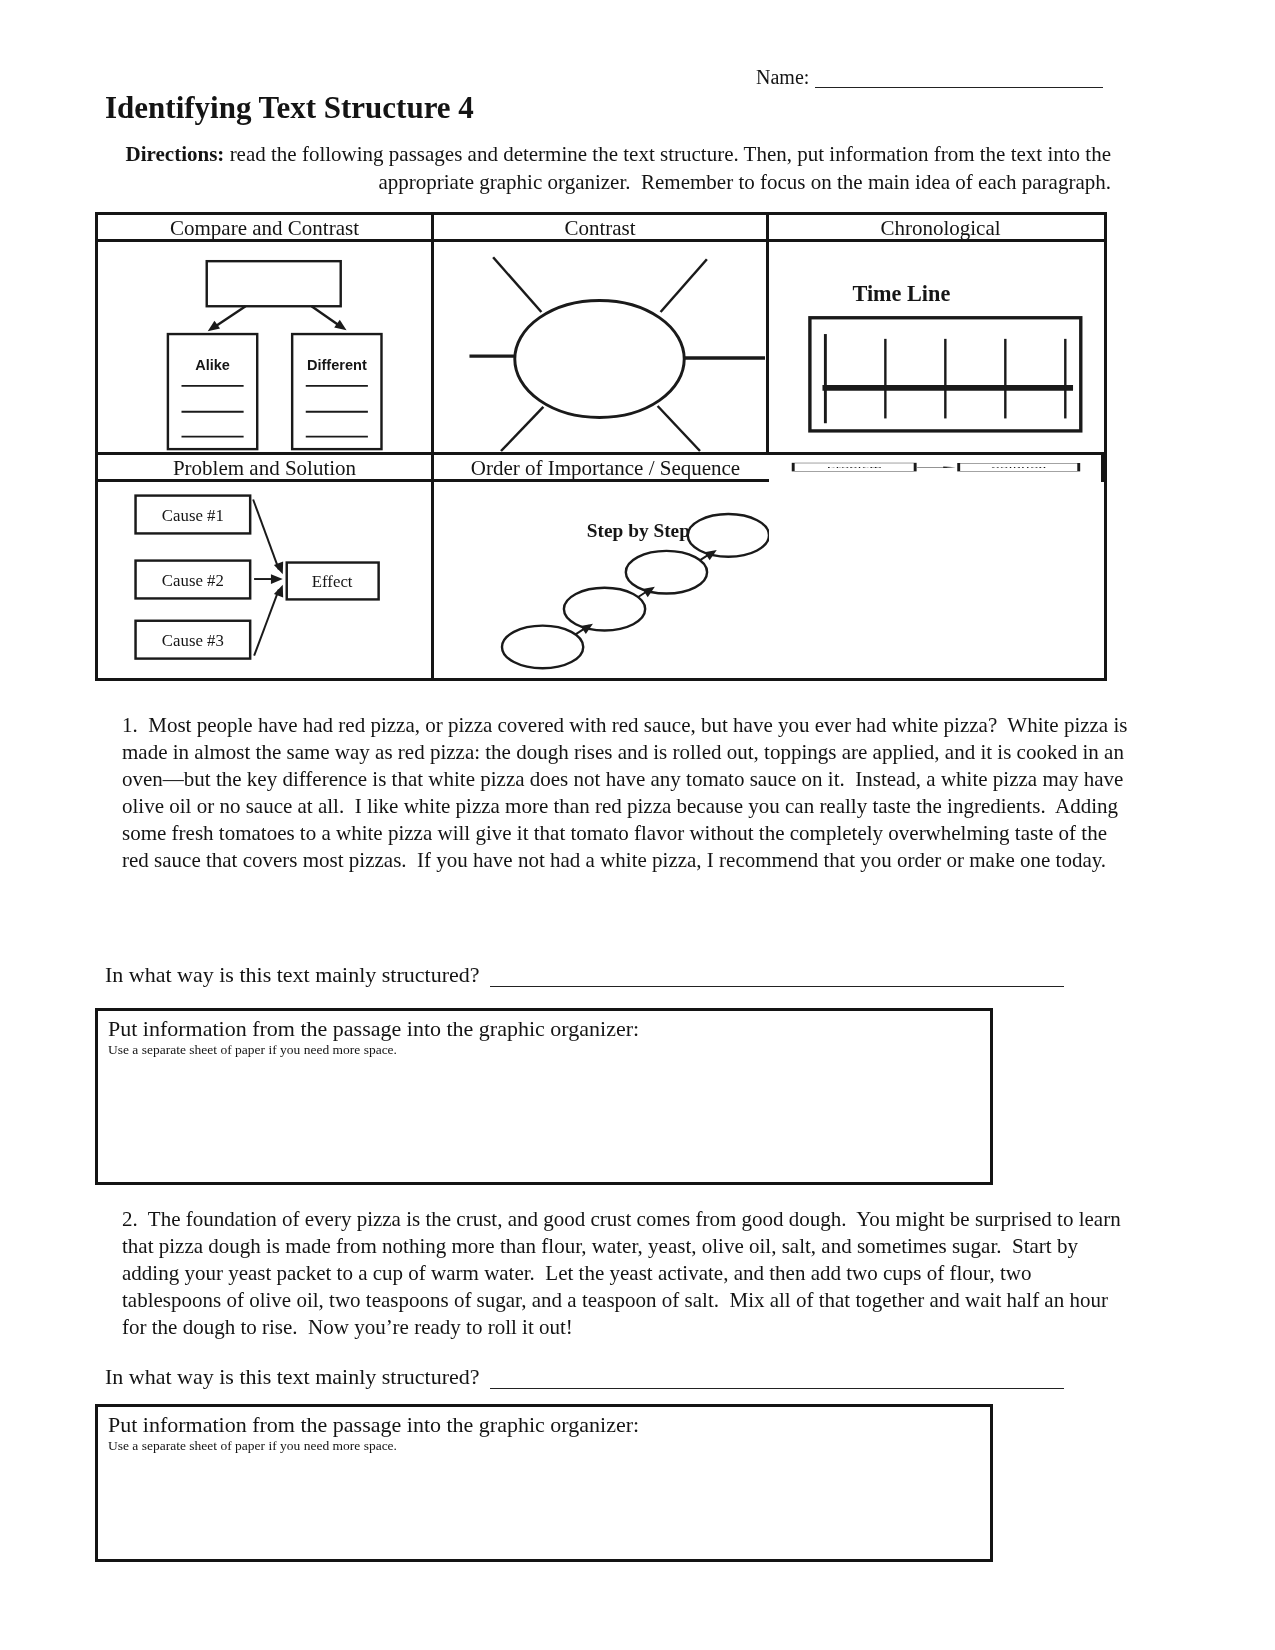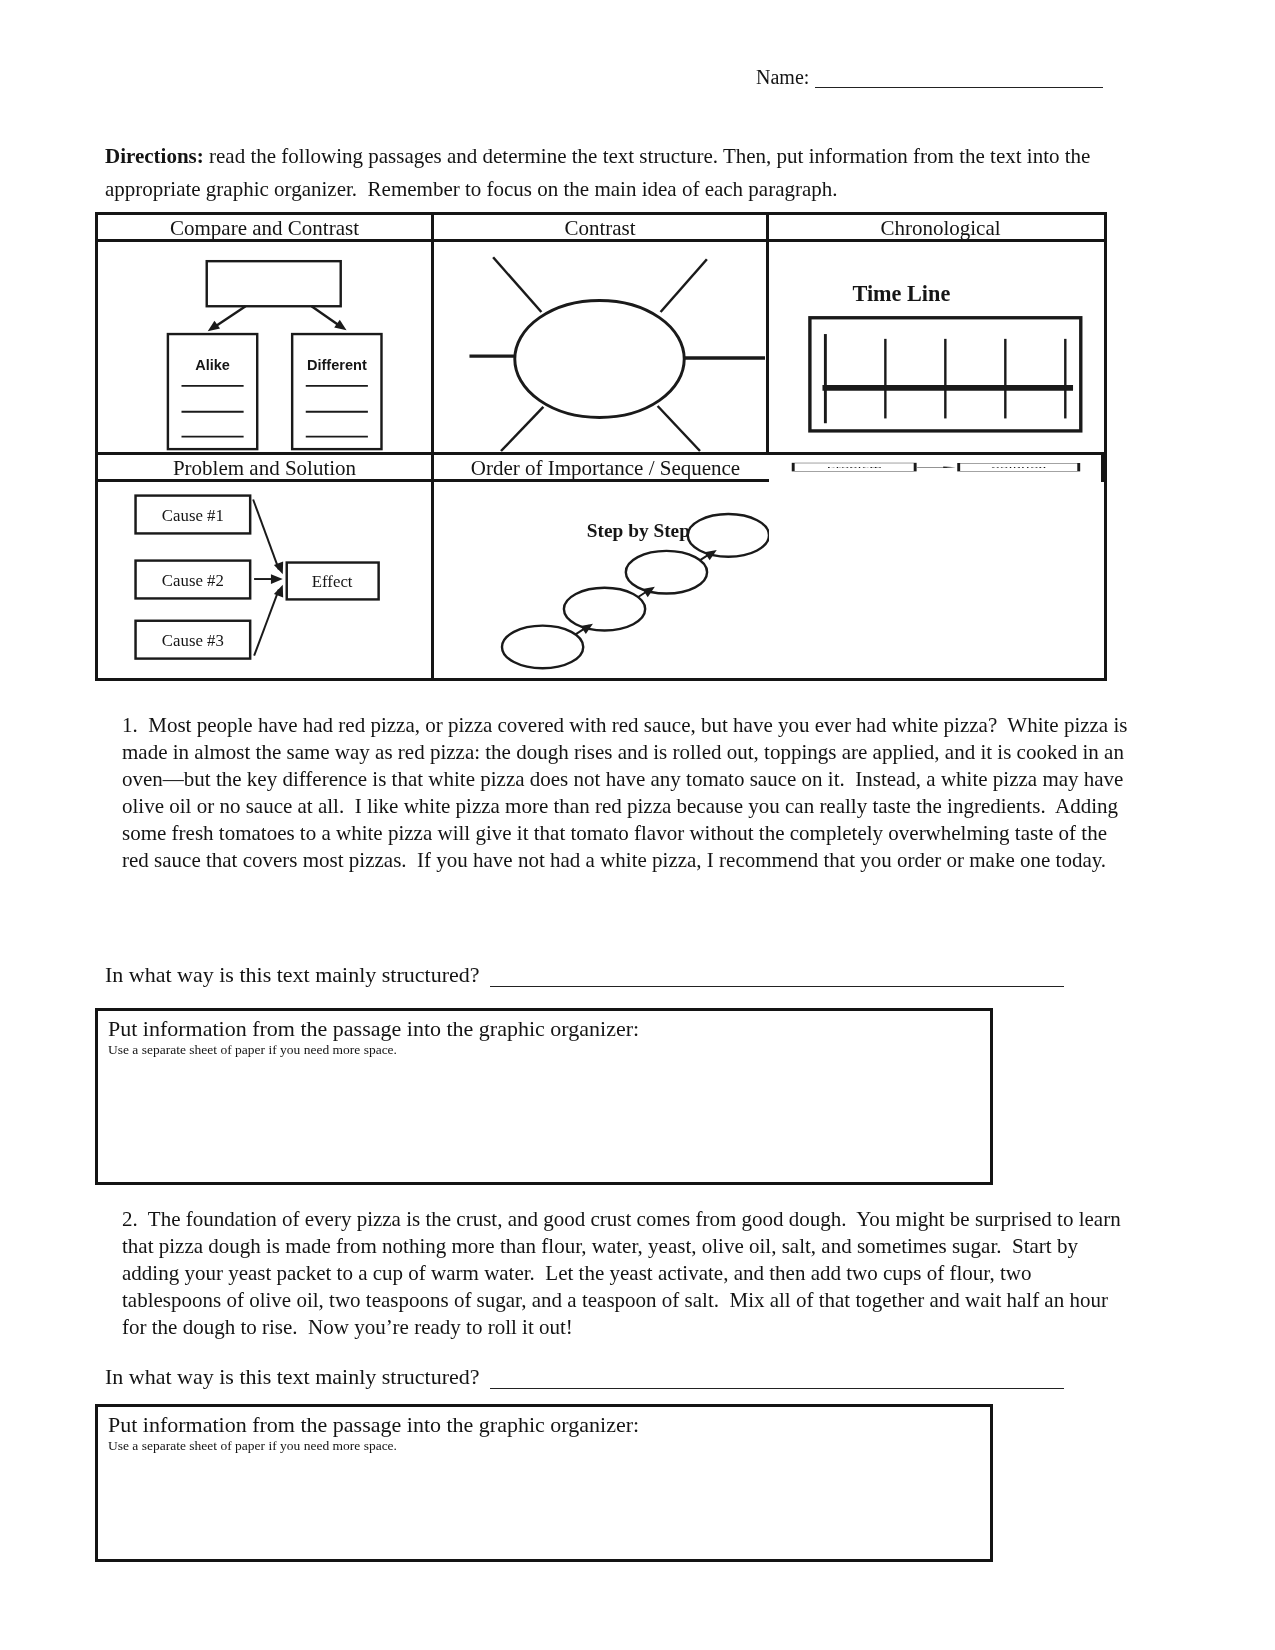--- a/index.html
+++ b/index.html
@@ -12,21 +12,21 @@
     font-family:"Liberation Serif", serif;
     color:#141414;
     overflow:hidden;
   }
   .abs { position:absolute; }
 
   
   .name-row { left:756px; top:66px; font-size:20px; }
   .name-blank { display:inline-block; width:288px; border-bottom:1.5px solid #222; height:20px; vertical-align:-4px; margin-left:6px; }
   .title { left:105px; top:90px; font-size:31px; font-weight:bold; }
-  .directions { left:105px; top:140px; width:1006px; font-size:21px; line-height:33px; white-space:pre-wrap; }
+  .directions { left:105px; top:140px; width:1006px; font-size:21px; line-height:28px; white-space:pre-wrap;text-align:right; }
   .directions b { font-weight:bold; }
 
   
   .org-table {
     left:95px; top:212px;
     display:grid;
     grid-template-columns:336px 335px 335px;
     grid-template-rows:27px 213px 27px 196px;
     border:3px solid #151515;
     background:#fff;
@@ -69,20 +69,21 @@
 </style>
 </head>
 <body>
 
 <div class="page">
 
   <div class="abs name-row">
     <span>Name:</span><span class="name-blank"></span>
   </div>
 
+  <div class="abs title">Identifying Text Structure 4</div>
 
   <div class="abs directions"><b>Directions:</b><span> read the following passages and determine the text structure. Then, put information from the text into the appropriate graphic organizer.  Remember to focus on the main idea of each paragraph.</span></div>
 
   <div class="abs org-table">
 
     <div class="og-header">Compare and Contrast</div>
     <div class="og-header">Contrast</div>
     <div class="og-header last-col">Chronological</div>
 
     <div class="og-cell row1">

